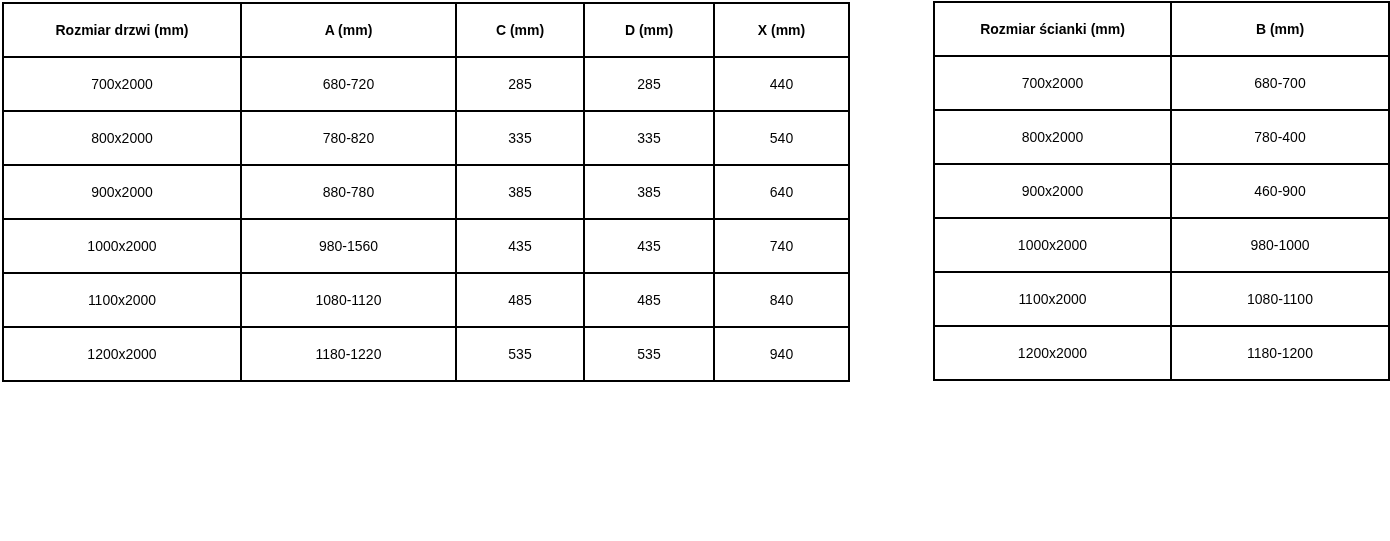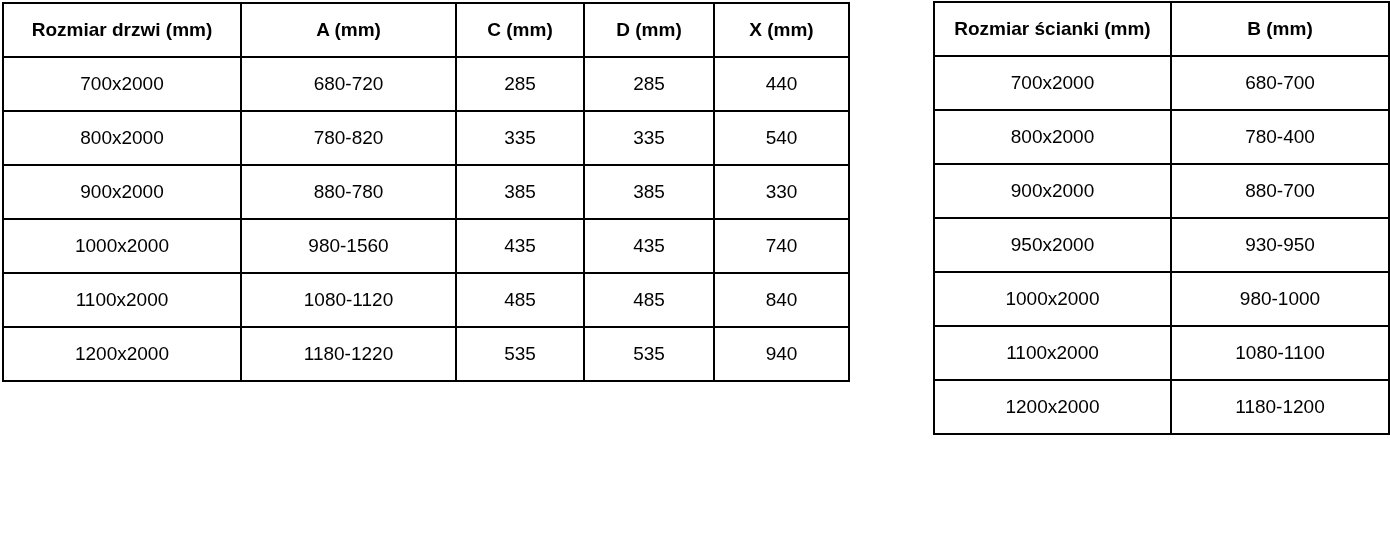--- a/index.html
+++ b/index.html
@@ -18,21 +18,21 @@
     border-collapse: collapse;
     table-layout: fixed;
     position: absolute;
     background: #ffffff;
   }
   table.spec-table th,
   table.spec-table td {
     border: 2px solid #000000;
     text-align: center;
     vertical-align: middle;
-    font-size: 19px;
+    font-size: 14px;
     height: 54px;
     padding: 0 4px;
     overflow: hidden;
     white-space: nowrap;
   }
   table.spec-table th {
     font-weight: bold;
   }
   #doors-table { left: 2px; top: 2px; width: 846px; }
   #panels-table { left: 933px; top: 1px; width: 455px; }
@@ -72,21 +72,21 @@
           <td>780-820</td>
           <td>335</td>
           <td>335</td>
           <td>540</td>
         </tr>
         <tr>
           <td>900x2000</td>
           <td>880-780</td>
           <td>385</td>
           <td>385</td>
-          <td>330</td>
+          <td>640</td>
         </tr>
         <tr>
           <td>1000x2000</td>
           <td>980-1560</td>
           <td>435</td>
           <td>435</td>
           <td>740</td>
         </tr>
         <tr>
           <td>1100x2000</td>
@@ -120,25 +120,21 @@
         <tr>
           <td>700x2000</td>
           <td>680-700</td>
         </tr>
         <tr>
           <td>800x2000</td>
           <td>780-400</td>
         </tr>
         <tr>
           <td>900x2000</td>
-          <td>880-700</td>
-        </tr>
-        <tr>
-          <td>950x2000</td>
-          <td>930-950</td>
+          <td>460-900</td>
         </tr>
         <tr>
           <td>1000x2000</td>
           <td>980-1000</td>
         </tr>
         <tr>
           <td>1100x2000</td>
           <td>1080-1100</td>
         </tr>
         <tr>

